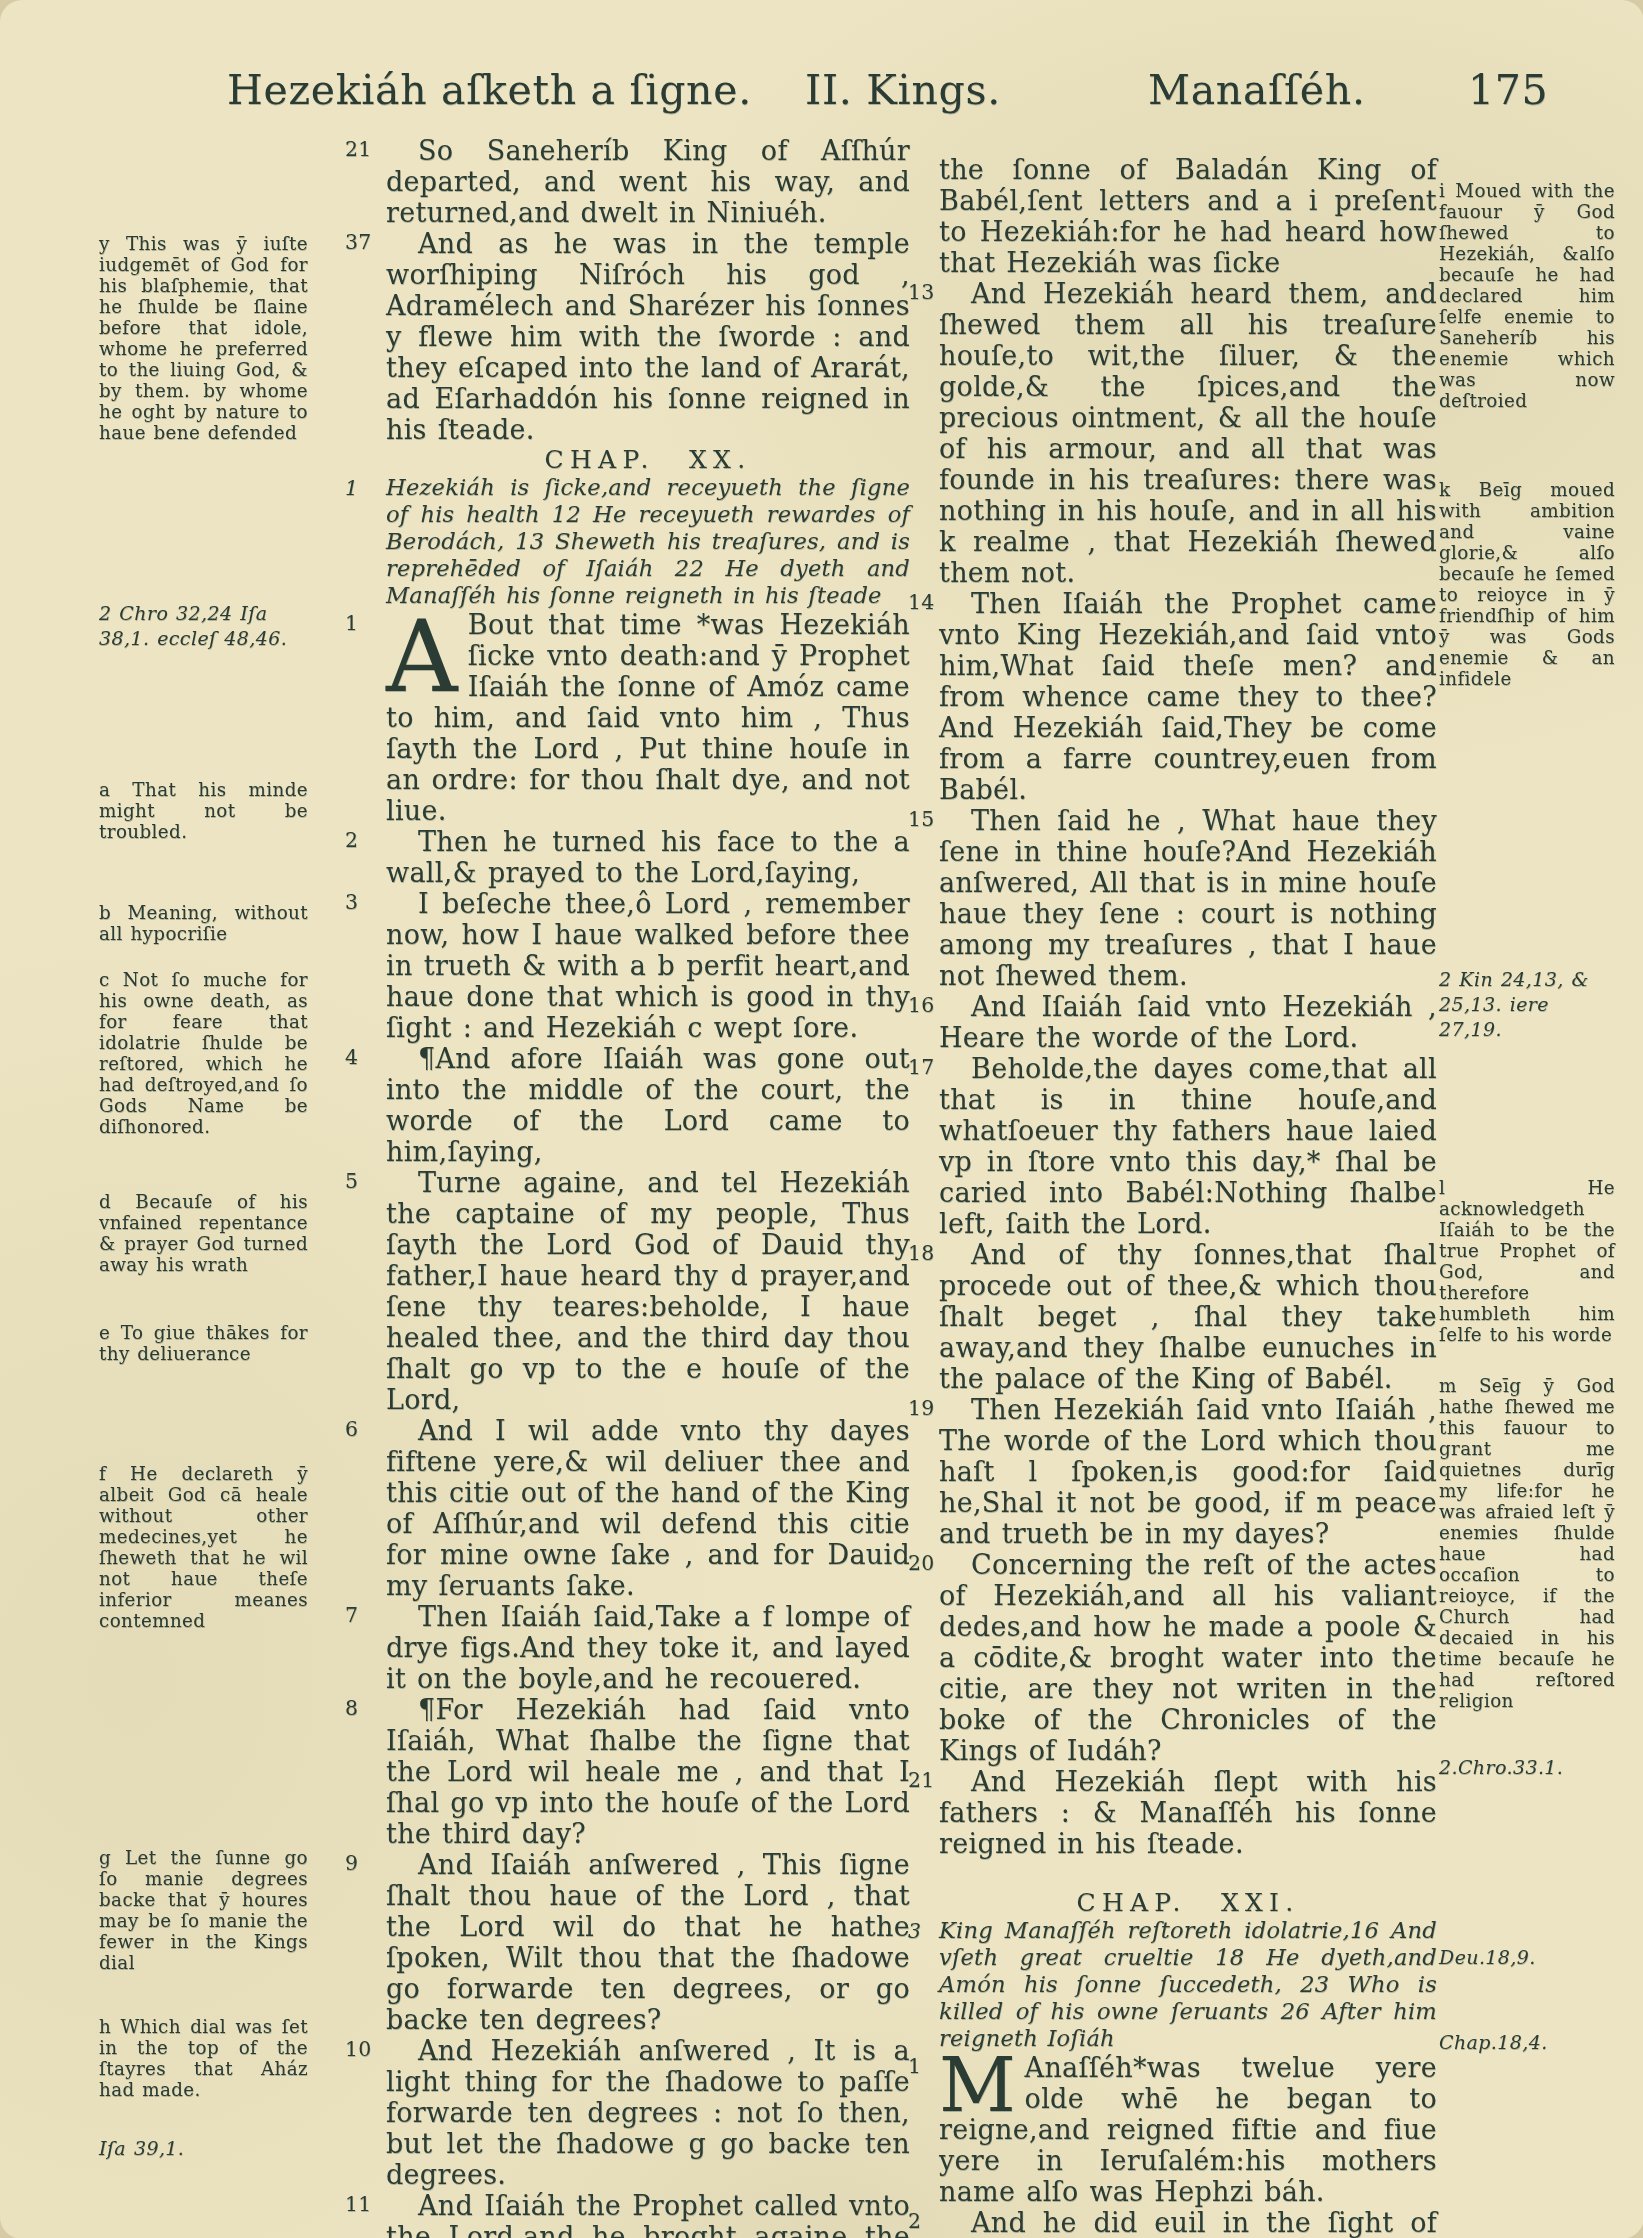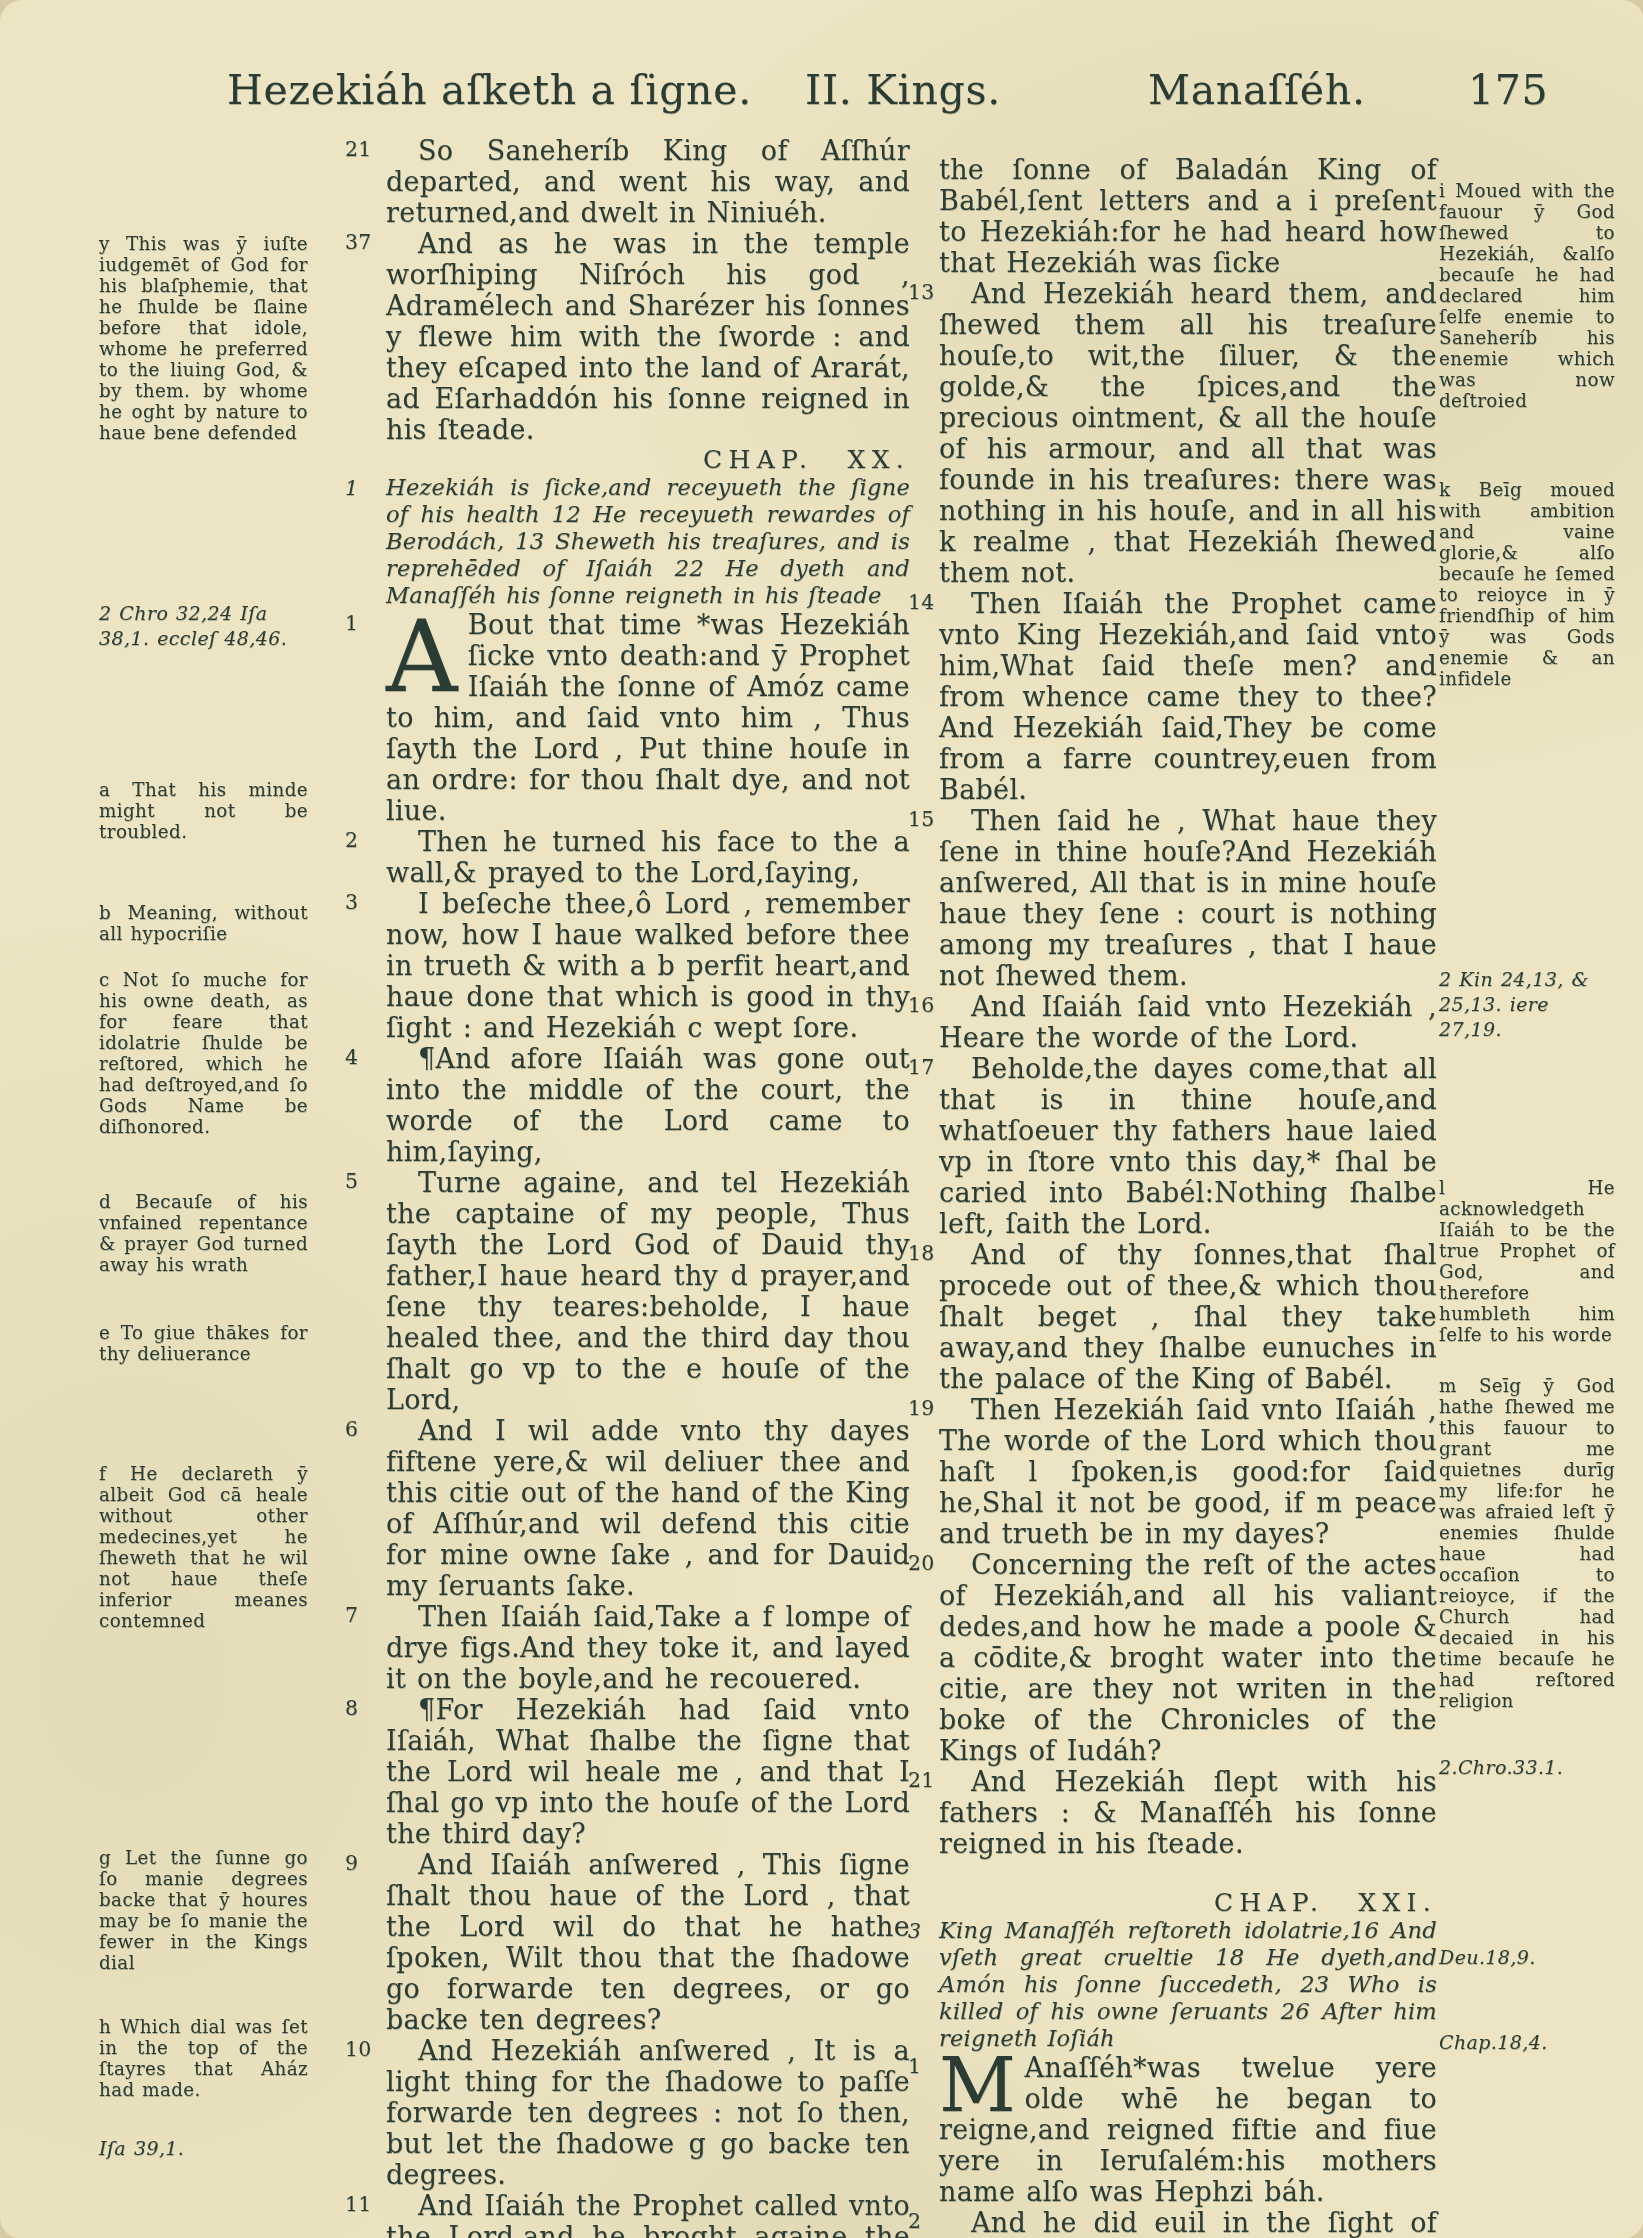--- a/index.html
+++ b/index.html
@@ -34,21 +34,21 @@
     text-align:justify;text-indent:32px;
     letter-spacing:0.3px;word-spacing:2.1px;
   }
   .verse.vfirst{text-indent:0;}
   .vnum{
     position:absolute;left:-41px;top:3.5px;
     font-size:20.4px;line-height:1;text-indent:0;
   }
   .col2 .vnum{left:-31px;}
   .chap-heading{
-    font-size:25px;text-align:right;
+    font-size:25px;text-align:center;
     letter-spacing:6.3px;word-spacing:20px;
     margin:11.3px 0 8.5px;
   }
   .argument{
     position:relative;
     font-style:italic;font-size:22.6px;line-height:27px;
     text-align:justify;letter-spacing:0.2px;word-spacing:2.1px;
     margin:0 0 11.3px;
   }
   .argument .vnum{font-style:italic;}

